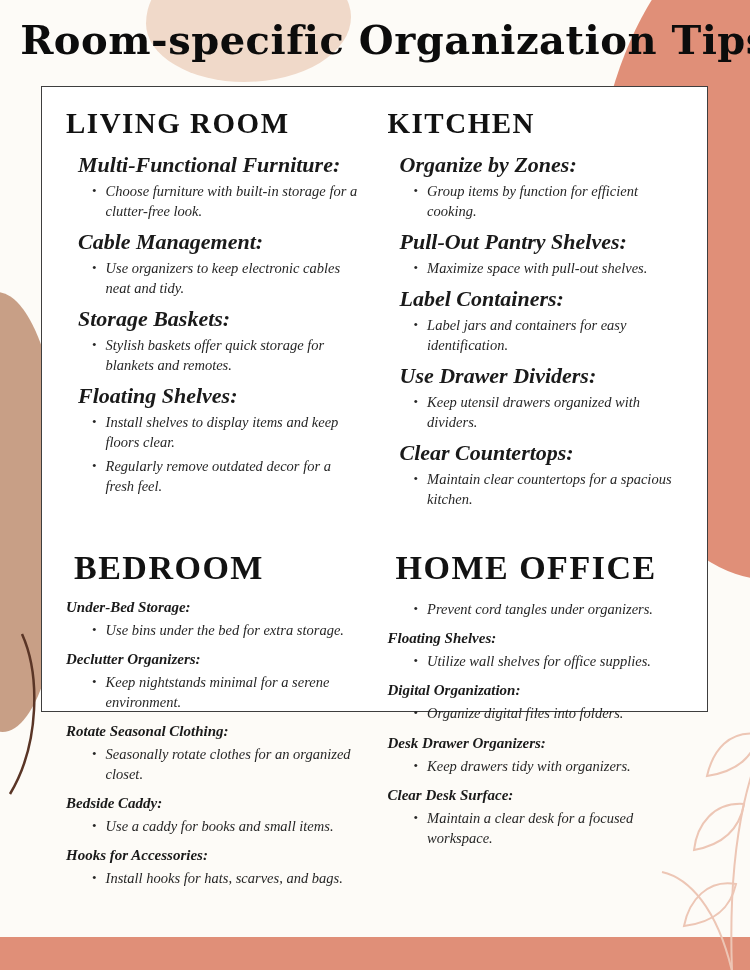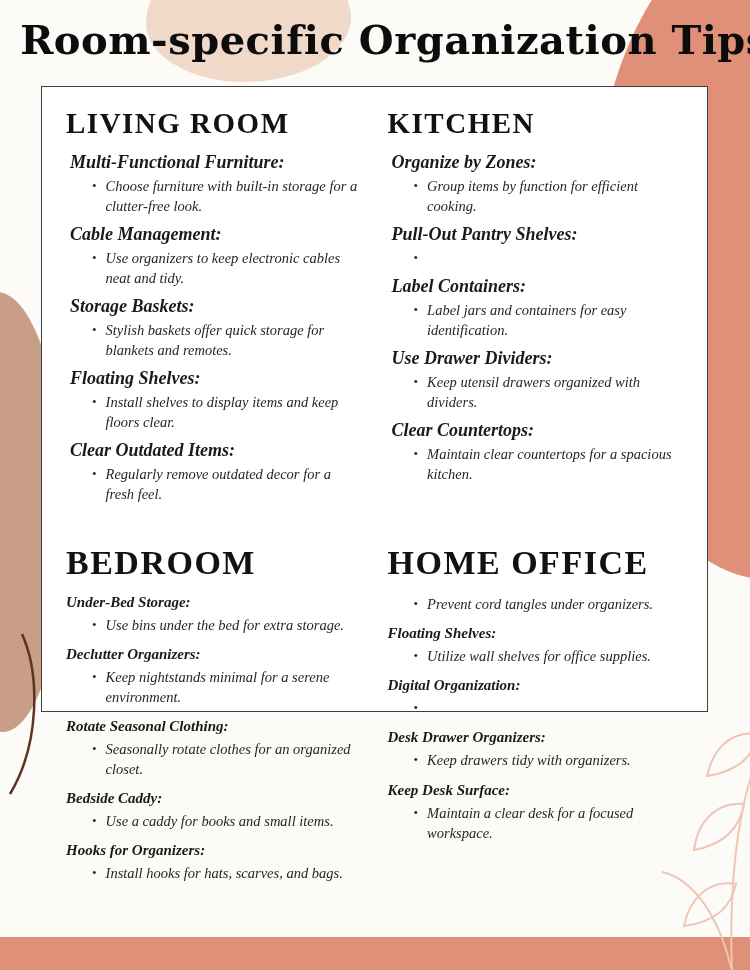--- a/index.html
+++ b/index.html
@@ -75,29 +75,29 @@
   .section-heading {
     font-family: "Liberation Serif", serif;
     font-weight: 700;
     font-size: 29px;
     letter-spacing: 1.5px;
     color: #121212;
     margin: 6px 0 12px 0;
   }
   .section.large .section-heading {
     font-size: 34px;
-    margin: 10px 0 12px 0;
+    margin: 10px 0 12px 8px;
   }
   .item { margin-bottom: 4px; }
   .item-label {
     font-style: italic;
     font-weight: 700;
-    font-size: 18px;
+    font-size: 22px;
     color: #1a1a1a;
-    margin: 8px 0 3px 4px;
+    margin: 8px 0 3px 12px;
   }
   .section.large .item-label { font-size: 15px; margin: 11px 0 4px 0; }
   .bullet-row {
     display: flex;
     align-items: flex-start;
     gap: 9px;
     padding-left: 26px;
     font-style: italic;
     font-size: 14.5px;
     line-height: 1.38;
@@ -163,21 +163,20 @@
 
         <div class="item">
           <h3 class="item-label">Floating Shelves:</h3>
           <div class="bullet-row">
             <span class="dot">•</span>
             <span class="bullet-text">Install shelves to display items and keep floors clear.</span>
           </div>
         </div>
 
         <div class="item">
-          <h3 class="item-label">Clear Outdated Items:</h3>
           <div class="bullet-row">
             <span class="dot">•</span>
             <span class="bullet-text">Regularly remove outdated decor for a fresh feel.</span>
           </div>
         </div>
       </section>
 
       <section class="section">
         <h2 class="section-heading">KITCHEN</h2>
 
@@ -186,20 +185,21 @@
           <div class="bullet-row">
             <span class="dot">•</span>
             <span class="bullet-text">Group items by function for efficient cooking.</span>
           </div>
         </div>
 
         <div class="item">
           <h3 class="item-label">Pull-Out Pantry Shelves:</h3>
           <div class="bullet-row">
             <span class="dot">•</span>
+            <span class="bullet-text">Maximize space with pull-out shelves.</span>
           </div>
         </div>
 
         <div class="item">
           <h3 class="item-label">Label Containers:</h3>
           <div class="bullet-row">
             <span class="dot">•</span>
             <span class="bullet-text">Label jars and containers for easy identification.</span>
           </div>
         </div>
@@ -250,21 +250,21 @@
 
         <div class="item">
           <h3 class="item-label">Bedside Caddy:</h3>
           <div class="bullet-row">
             <span class="dot">•</span>
             <span class="bullet-text">Use a caddy for books and small items.</span>
           </div>
         </div>
 
         <div class="item">
-          <h3 class="item-label">Hooks for Organizers:</h3>
+          <h3 class="item-label">Hooks for Accessories:</h3>
           <div class="bullet-row">
             <span class="dot">•</span>
             <span class="bullet-text">Install hooks for hats, scarves, and bags.</span>
           </div>
         </div>
       </section>
 
       <section class="section large">
         <h2 class="section-heading">HOME OFFICE</h2>
 
@@ -280,33 +280,34 @@
           <div class="bullet-row">
             <span class="dot">•</span>
             <span class="bullet-text">Utilize wall shelves for office supplies.</span>
           </div>
         </div>
 
         <div class="item">
           <h3 class="item-label">Digital Organization:</h3>
           <div class="bullet-row">
             <span class="dot">•</span>
+            <span class="bullet-text">Organize digital files into folders.</span>
           </div>
         </div>
 
         <div class="item">
           <h3 class="item-label">Desk Drawer Organizers:</h3>
           <div class="bullet-row">
             <span class="dot">•</span>
             <span class="bullet-text">Keep drawers tidy with organizers.</span>
           </div>
         </div>
 
         <div class="item">
-          <h3 class="item-label">Keep Desk Surface:</h3>
+          <h3 class="item-label">Clear Desk Surface:</h3>
           <div class="bullet-row">
             <span class="dot">•</span>
             <span class="bullet-text">Maintain a clear desk for a focused workspace.</span>
           </div>
         </div>
       </section>
 
     </div>
   </div>
 </div>

